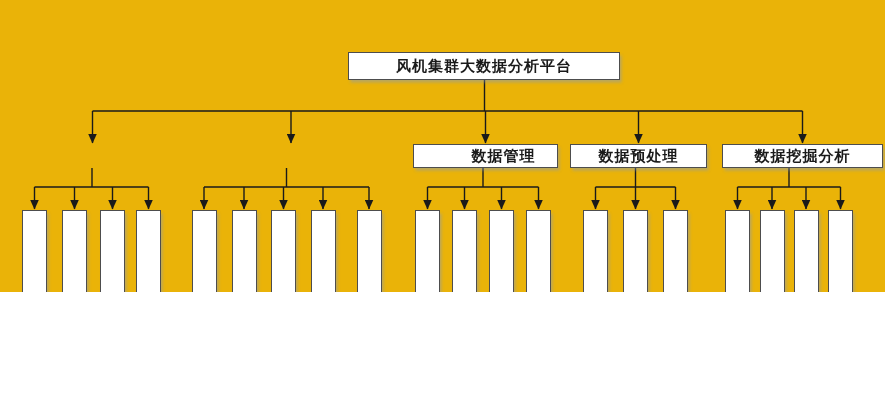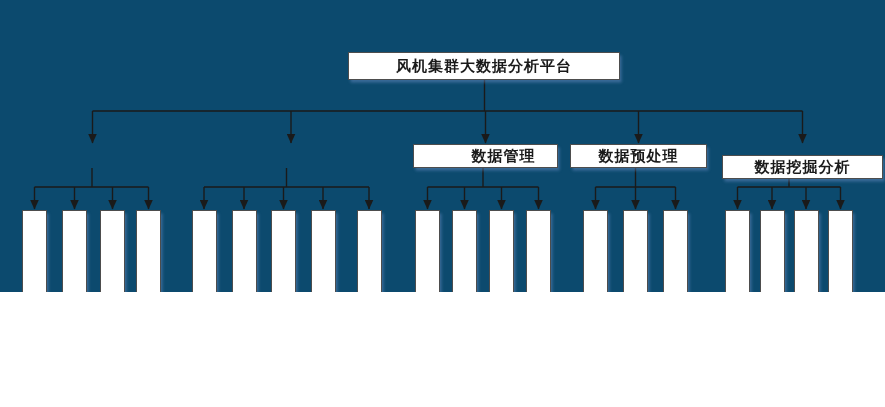--- a/index.html
+++ b/index.html
@@ -1,40 +1,40 @@
 <!DOCTYPE html>
 <html><head>
 <meta charset="utf-8">
 <style>
   html,body{margin:0;padding:0;background:#ffffff;}
   .canvas{
     position:relative;
     width:885px;height:292px;
-    background:#0c4a6e;
+    background:#eab308;
     font-family:"Liberation Sans","DejaVu Sans",sans-serif;
     overflow:hidden;
   }
   .wires{position:absolute;left:0;top:0;width:885px;height:407px;}
   .node{
     position:absolute;
     background:#ffffff;
     border:1.4px solid #4d4d4d;
     box-shadow:1.5px 2.5px 3px rgba(120,150,210,0.45);
     box-sizing:border-box;
     display:flex;align-items:center;justify-content:center;
     color:#1a1a1a;
     font-weight:bold;
   }
   .root{left:348px;top:52px;width:272px;height:28px;font-size:15px;letter-spacing:1px;}
   .group{top:144px;height:24px;font-size:15px;letter-spacing:1px;}
   .g0{left:23px;width:139px;}
   .g1{left:187px;width:208px;}
   .g2{left:413px;width:145px;padding-left:36px;}
   .g3{left:570px;width:137px;}
-  .g4{left:722px;width:161px;margin-top:11px;}
+  .g4{left:722px;width:161px;}
   .leaf{top:210px;width:25px;height:180px;font-size:14px;}
   .leaf span{
     writing-mode:vertical-lr;
     text-orientation:upright;
     letter-spacing:4px;
     line-height:1;
     white-space:nowrap;
   }
 </style>
 </head>

